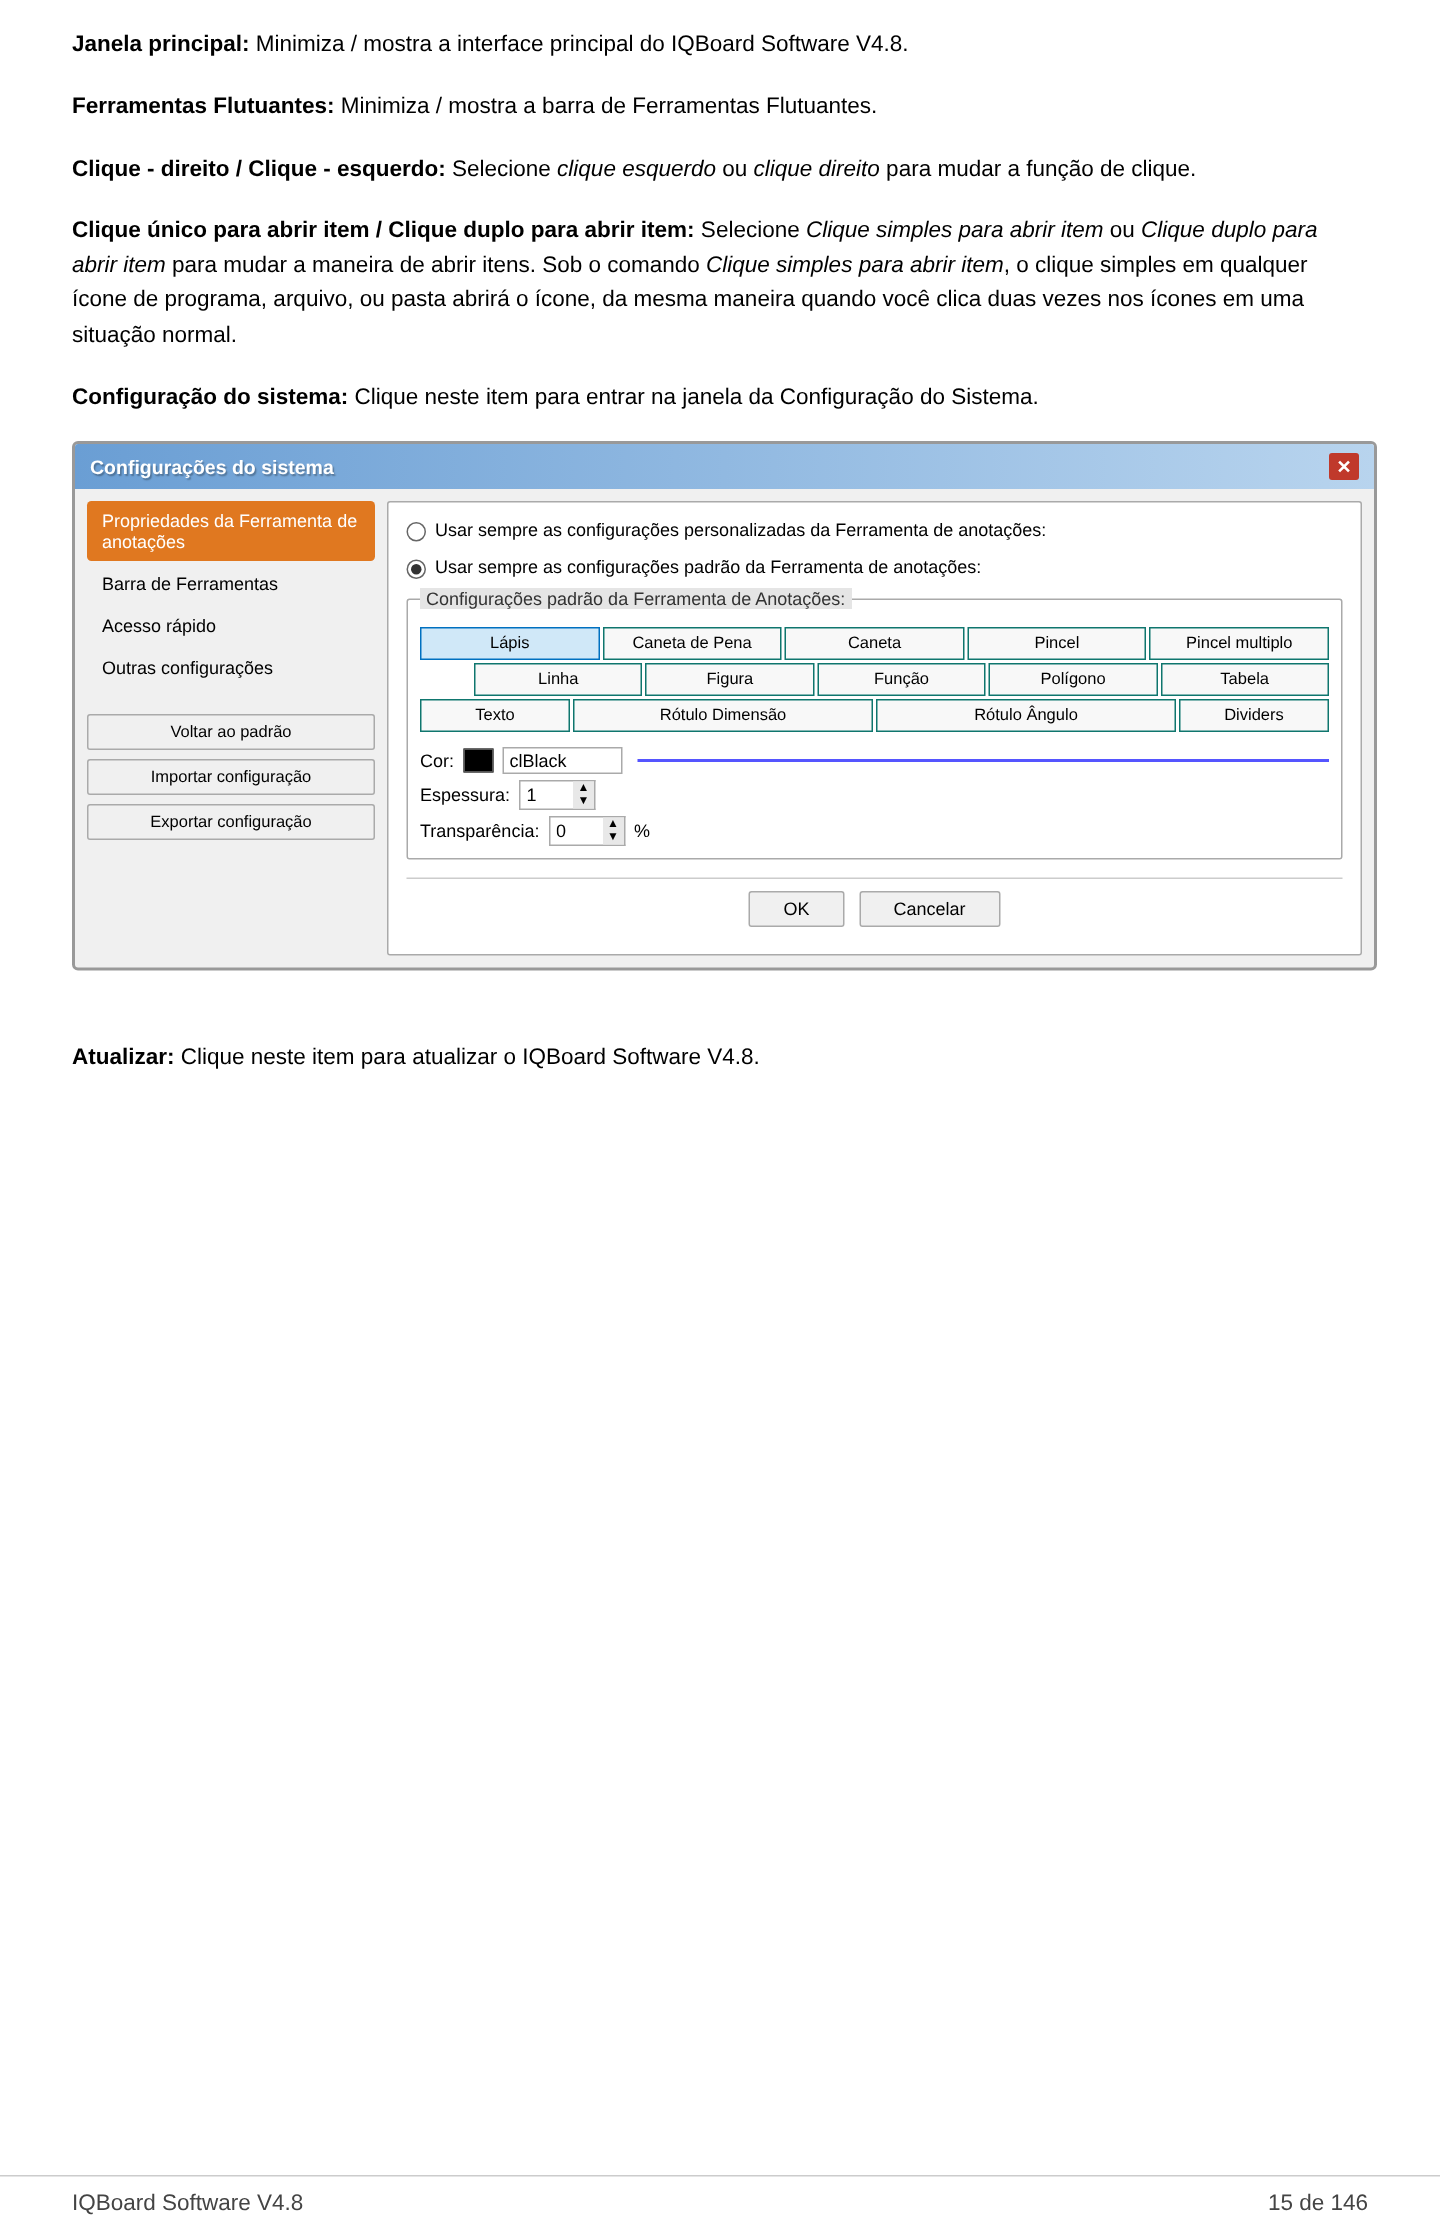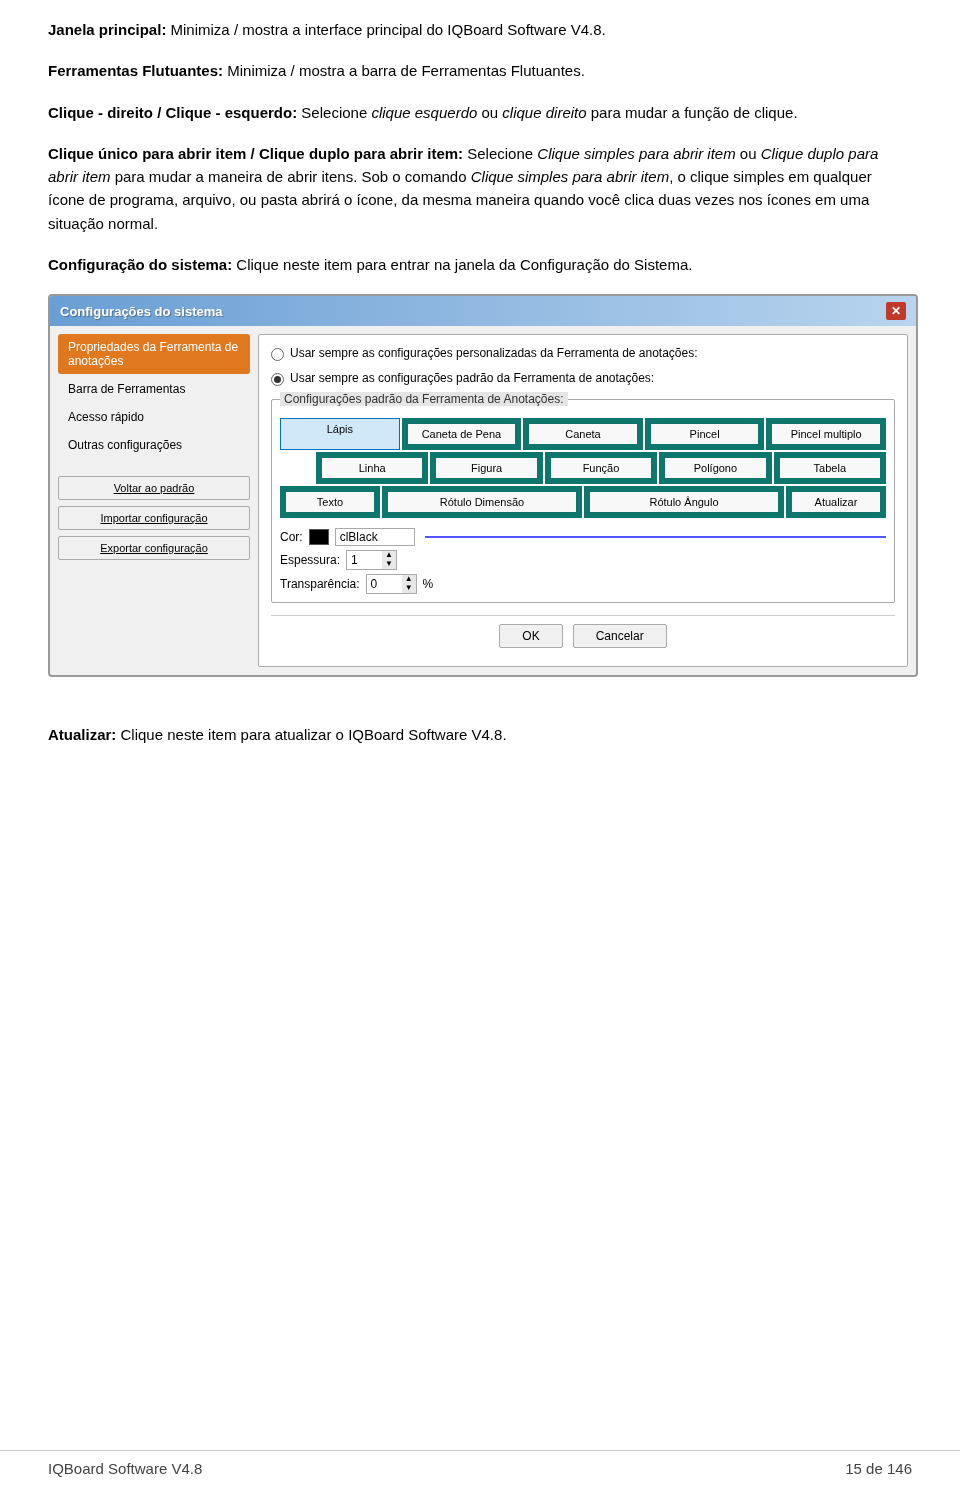--- a/index.html
+++ b/index.html
@@ -166,21 +166,21 @@
       position: absolute;
       top: -8px;
       left: 8px;
       background: #e5e5e5;
       padding: 0 4px;
       font-size: 12px;
       color: #333;
     }
 
     .tool-cell {
-      border: 6px solid #0f766e;
+      border: 1px solid #0f766e;
       padding: 4px 6px;
       text-align: center;
       font-size: 11px;
       background: #f8f8f8;
       cursor: pointer;
     }
 
     .tool-cell-selected {
       border: 1px solid #0070c0;
       padding: 4px 6px;
@@ -295,21 +295,20 @@
       font-size: 12px;
       cursor: pointer;
       border-radius: 2px;
     }
 
     .sidebar-btns {
       display: flex;
       flex-direction: column;
       gap: 6px;
       margin-top: 16px;
-      text-decoration: underline;
     }
 
     .sidebar-action-btn {
       border: 1px solid #aaa;
       background: #f0f0f0;
       padding: 5px 8px;
       font-size: 11px;
       cursor: pointer;
       border-radius: 2px;
       text-align: center;
@@ -421,21 +420,21 @@
             <div class="tool-cell">Figura</div>
             <div class="tool-cell">Função</div>
             <div class="tool-cell">Polígono</div>
             <div class="tool-cell">Tabela</div>
           </div>
 
           <div style="display:grid; grid-template-columns: 1fr 2fr 2fr 1fr; gap:2px; margin-top:2px;">
             <div class="tool-cell">Texto</div>
             <div class="tool-cell">Rótulo Dimensão</div>
             <div class="tool-cell">Rótulo Ângulo</div>
-            <div class="tool-cell">Atualizar</div>
+            <div class="tool-cell">Dividers</div>
           </div>
 
           <div class="color-row">
             <span>Cor:</span>
             <span class="color-swatch"></span>
             <div class="dropdown-wrapper">
               <select class="color-dropdown">
                 <option>clBlack</option>
               </select>
             </div>

